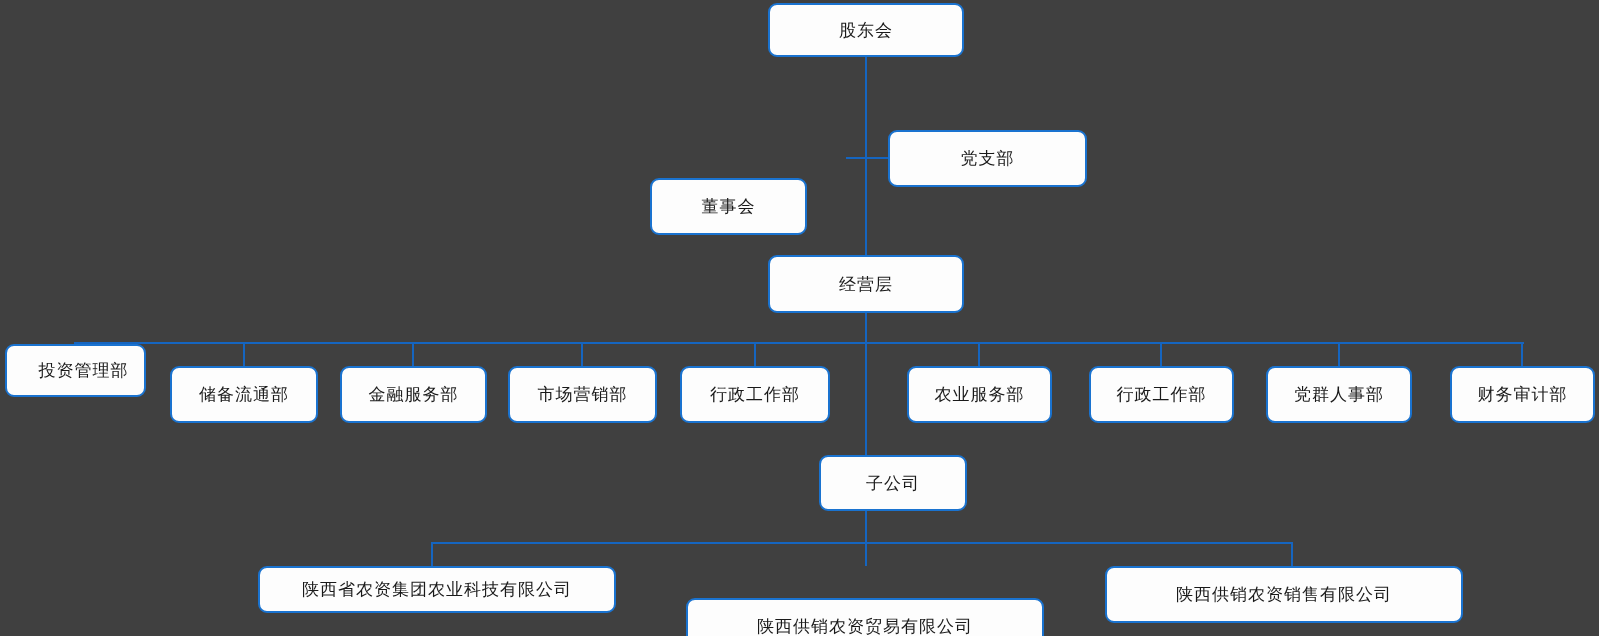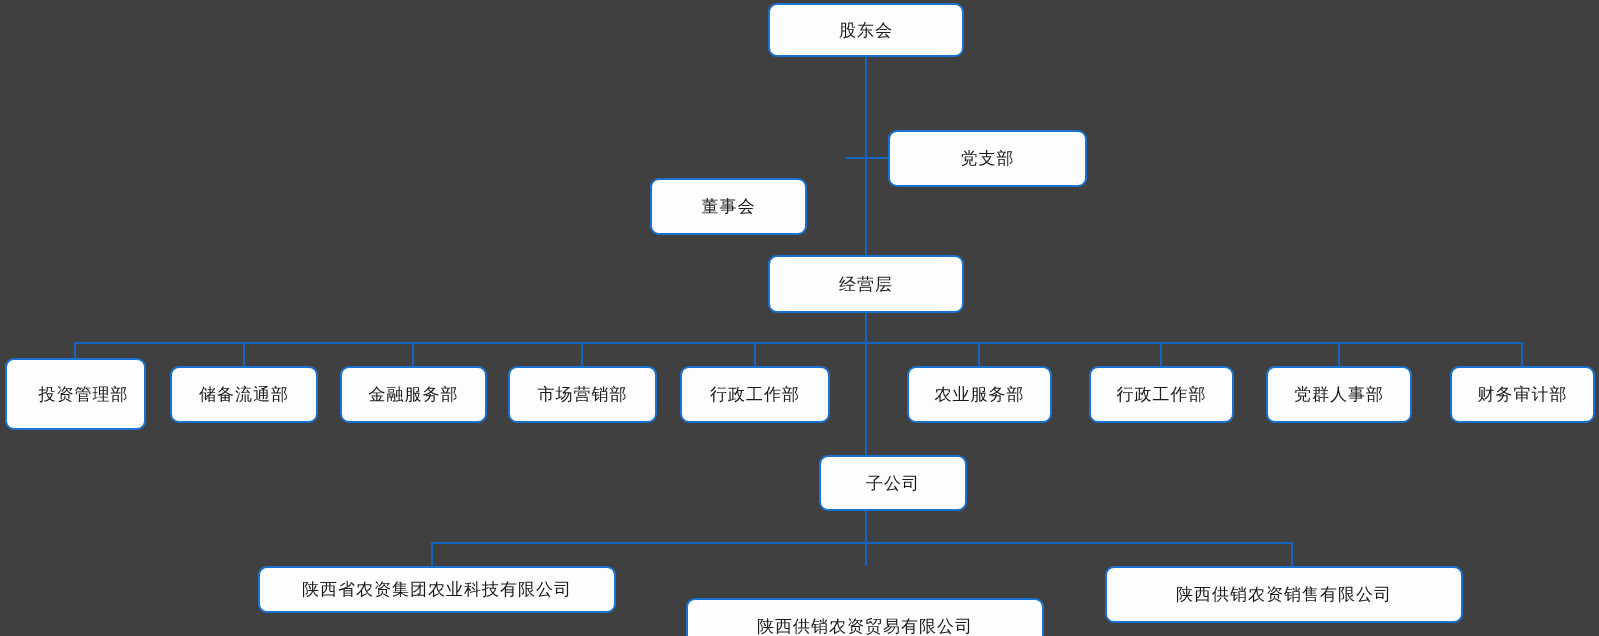--- a/index.html
+++ b/index.html
@@ -59,21 +59,21 @@
   <div class="line" style="left:431px; top:544px; width:2px; height:22px;"></div>
   <div class="line" style="left:1291px; top:544px; width:2px; height:22px;"></div>
 
   <div class="node" style="left:768px; top:3px; width:196px; height:54px;">股东会</div>
 
   <div class="node" style="left:650px; top:130px; width:157px; height:57px;margin-top:48px;">董事会</div>
   <div class="node" style="left:888px; top:130px; width:199px; height:57px;">党支部</div>
 
   <div class="node" style="left:768px; top:255px; width:196px; height:58px;">经营层</div>
 
-  <div class="node" style="left:5px; top:358px; width:141px; height:72px;padding-left:16px;">投资管理部</div>
+  <div class="node" style="left:5px; top:344px; width:141px; height:53px;padding-left:16px;">投资管理部</div>
   <div class="node" style="left:170px; top:366px; width:148px; height:57px;text-align:right;">储备流通部</div>
   <div class="node" style="left:340px; top:366px; width:147px; height:57px;">金融服务部</div>
   <div class="node" style="left:508px; top:366px; width:149px; height:57px;">市场营销部</div>
   <div class="node" style="left:680px; top:366px; width:150px; height:57px;">行政工作部</div>
   <div class="node" style="left:907px; top:366px; width:145px; height:57px;">农业服务部</div>
   <div class="node" style="left:1089px; top:366px; width:145px; height:57px;">行政工作部</div>
   <div class="node" style="left:1266px; top:366px; width:146px; height:57px;">党群人事部</div>
   <div class="node" style="left:1450px; top:366px; width:145px; height:57px;">财务审计部</div>
 
   <div class="node" style="left:819px; top:455px; width:148px; height:56px;">子公司</div>

